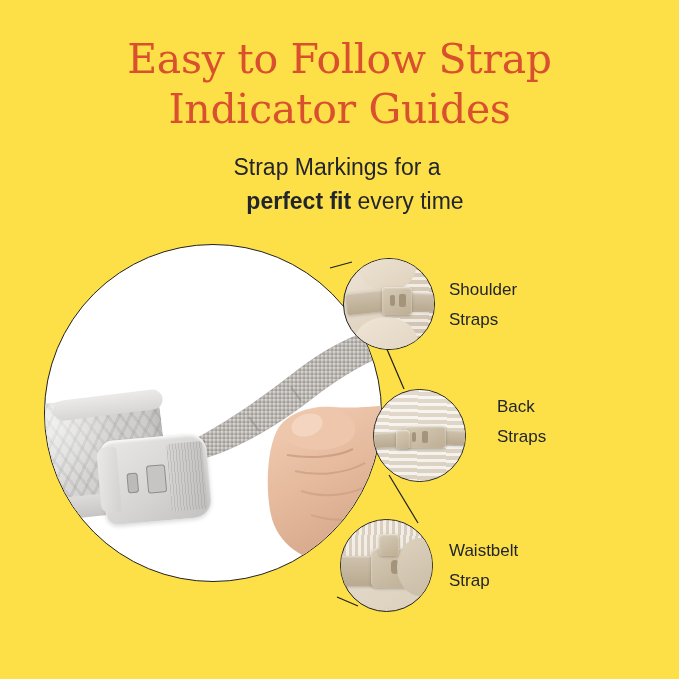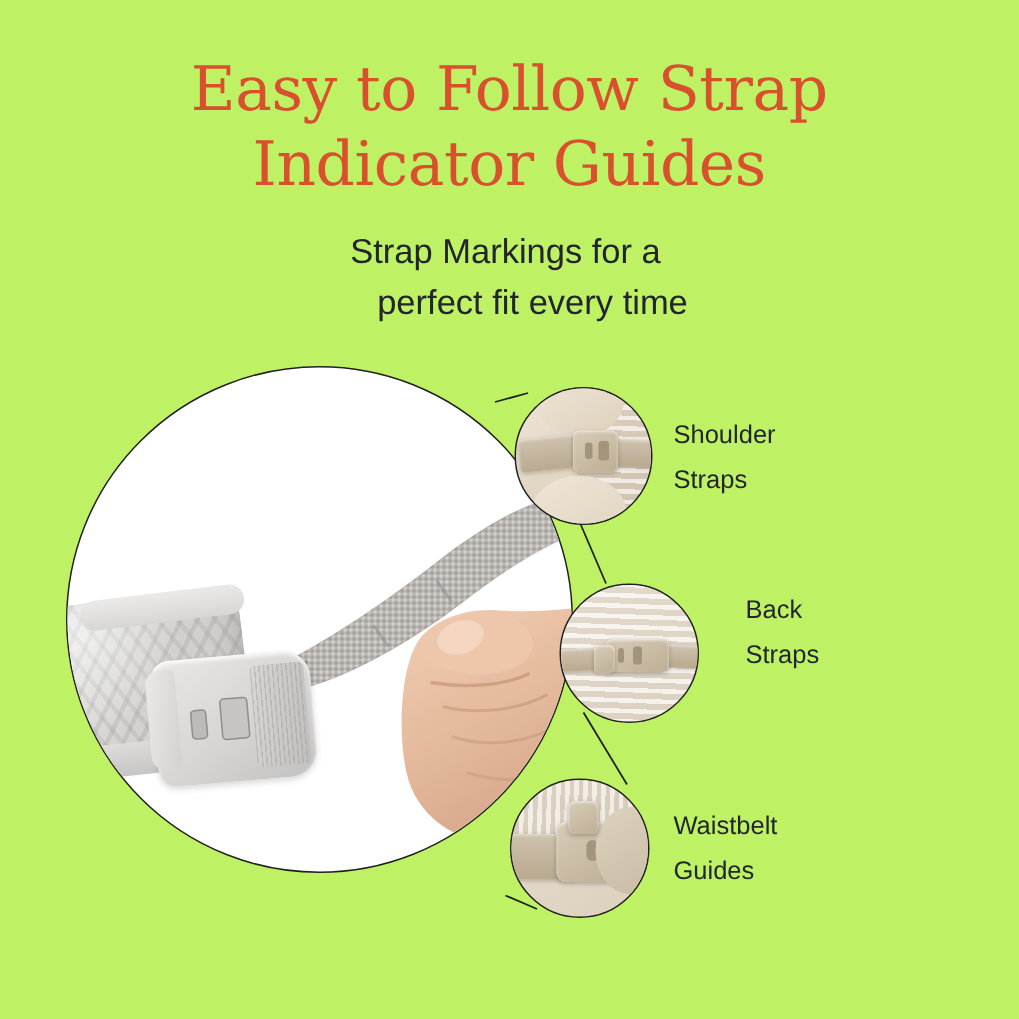--- a/index.html
+++ b/index.html
@@ -11,21 +11,21 @@
     height: 679px;
     background: #f9f6ee;
     font-family: "Liberation Sans", sans-serif;
     overflow: hidden;
     position: relative;
   }
   #page {
     position: relative;
     width: 679px;
     height: 679px;
-    background: #bef264;
+    background: #fde047;
   }
 
   
   .headline {
     position: absolute;
     left: 0;
     top: 34px;
     width: 679px;
     text-align: center;
     font-family: "DejaVu Serif", "Liberation Serif", serif;
@@ -41,21 +41,21 @@
     left: 0;
     top: 150px;
     width: 674px;
     text-align: center;
     font-size: 23px;
     line-height: 34px;
     color: #22252c;
     font-weight: 400;
   }
   .subhead .bold {
-    font-weight: 400;
+    font-weight: 700;
     margin-left: 36px;
   }
 
   
   .main-circle {
     position: absolute;
     left: 44px;
     top: 244px;
     width: 338px;
     height: 338px;
@@ -373,15 +373,15 @@
     <div class="co-art">
       <div class="rib" style="top:0;height:40%;"></div>
       <div class="co-strap" style="left:-4px;top:36px;width:48px;height:30px;border-radius:3px;"></div>
       <div class="co-buckle" style="left:30px;top:28px;width:46px;height:40px;border-radius:6px;"></div>
       <div class="co-slot" style="left:50px;top:40px;width:8px;height:14px;border-radius:4px;"></div>
       <div class="blob" style="left:56px;top:18px;width:46px;height:58px;background:linear-gradient(150deg,#ddd2bf,#c9bba4);"></div>
       <div class="co-buckle" style="left:38px;top:14px;width:20px;height:22px;"></div>
     </div>
   </div>
   <div class="label" id="label-waist">Waistbelt
-Guides</div>
+Strap</div>
 
 </div>
 
 </body></html>

